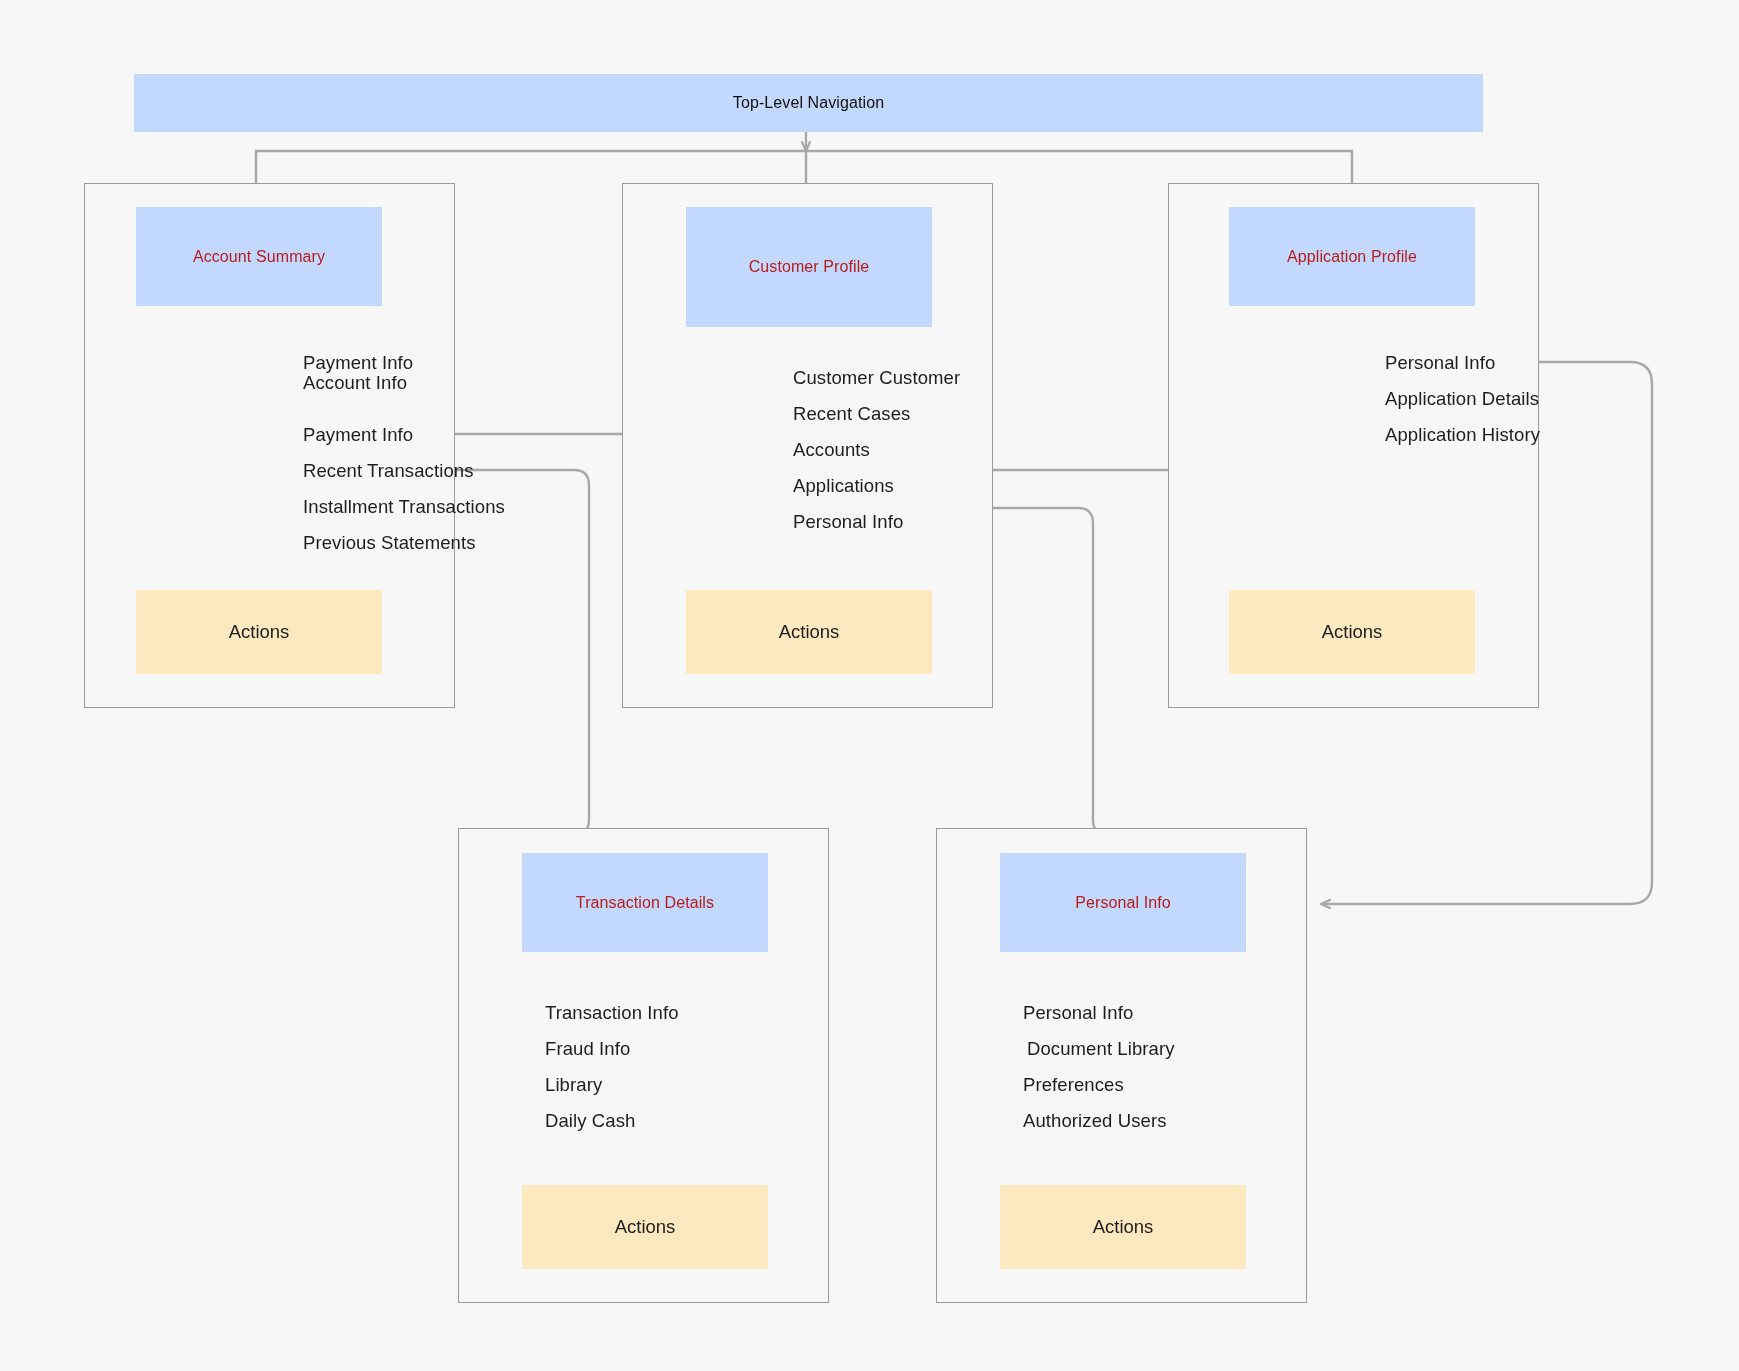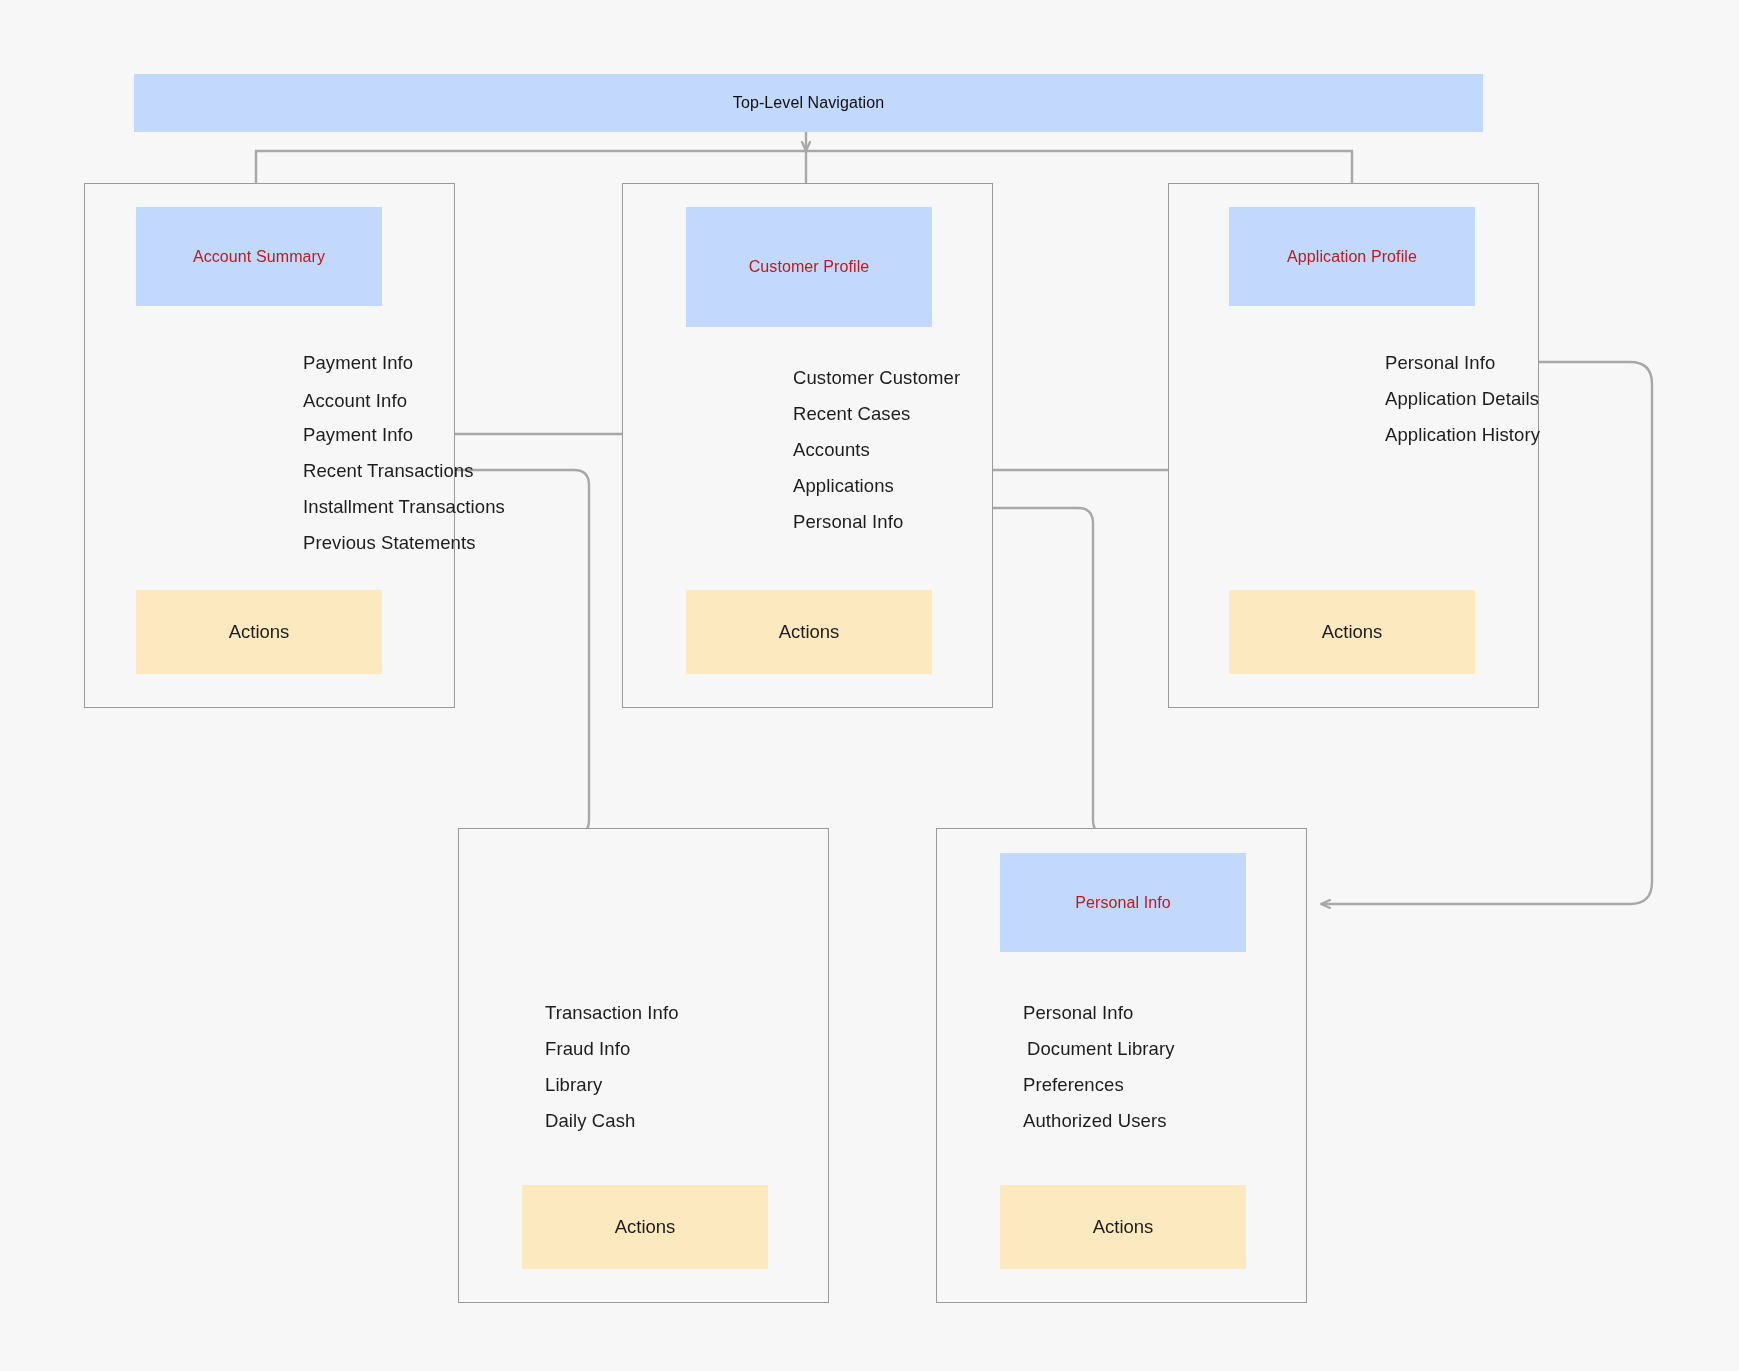--- a/index.html
+++ b/index.html
@@ -100,21 +100,21 @@
   </div>
 
   <div class="card" style="left:84px;top:183px;width:371px;height:525px;">
     <div class="title-box" style="left:51px;top:23px;width:246px;height:99px;">
       <span>Account Summary</span>
     </div>
     <div class="items" style="left: 134px; top: 163px;">
       <div class="item" style="position:absolute;left:84px;top:-2px;">
         <span>Payment Info</span>
         </div>
-      <div class="item" style="position:absolute;left:84px;top:36px;">
+      <div class="item" style="position:absolute;left:84px;top:18px;">
         <span>Account Info</span>
         </div>
       <div class="item" style="position:absolute;left:84px;top:70px;">
         <span>Payment Info</span>
         </div>
       <div class="item" style="position:absolute;left:84px;top:106px;">
         <span>Recent Transactions</span>
         </div>
       <div class="item" style="position:absolute;left:84px;top:142px;justify-content:center;">
         <span>Installment Transactions</span>
@@ -168,20 +168,23 @@
       <div class="item" style="position:absolute;left:84px;top:70px;">
         <span>Application History</span>
         </div>
     </div>
     <div class="actions-box" style="left:60px;top:406px;width:246px;height:84px;">
       <span>Actions</span>
     </div>
   </div>
 
   <div class="card" style="left:458px;top:828px;width:371px;height:475px;">
+    <div class="title-box" style="left:63px;top:24px;width:246px;height:99px;">
+      <span>Transaction Details</span>
+    </div>
     <div class="items" style="left: 86px; top: 166px;">
       <div class="item" style="position:absolute;left:0;top:0;">
         <span>Transaction Info</span>
         </div>
       <div class="item" style="position:absolute;left:0;top:36px;">
         <span>Fraud Info</span>
         </div>
       <div class="item" style="position:absolute;left:0;top:72px;">
         <span>Library</span>
         </div>

